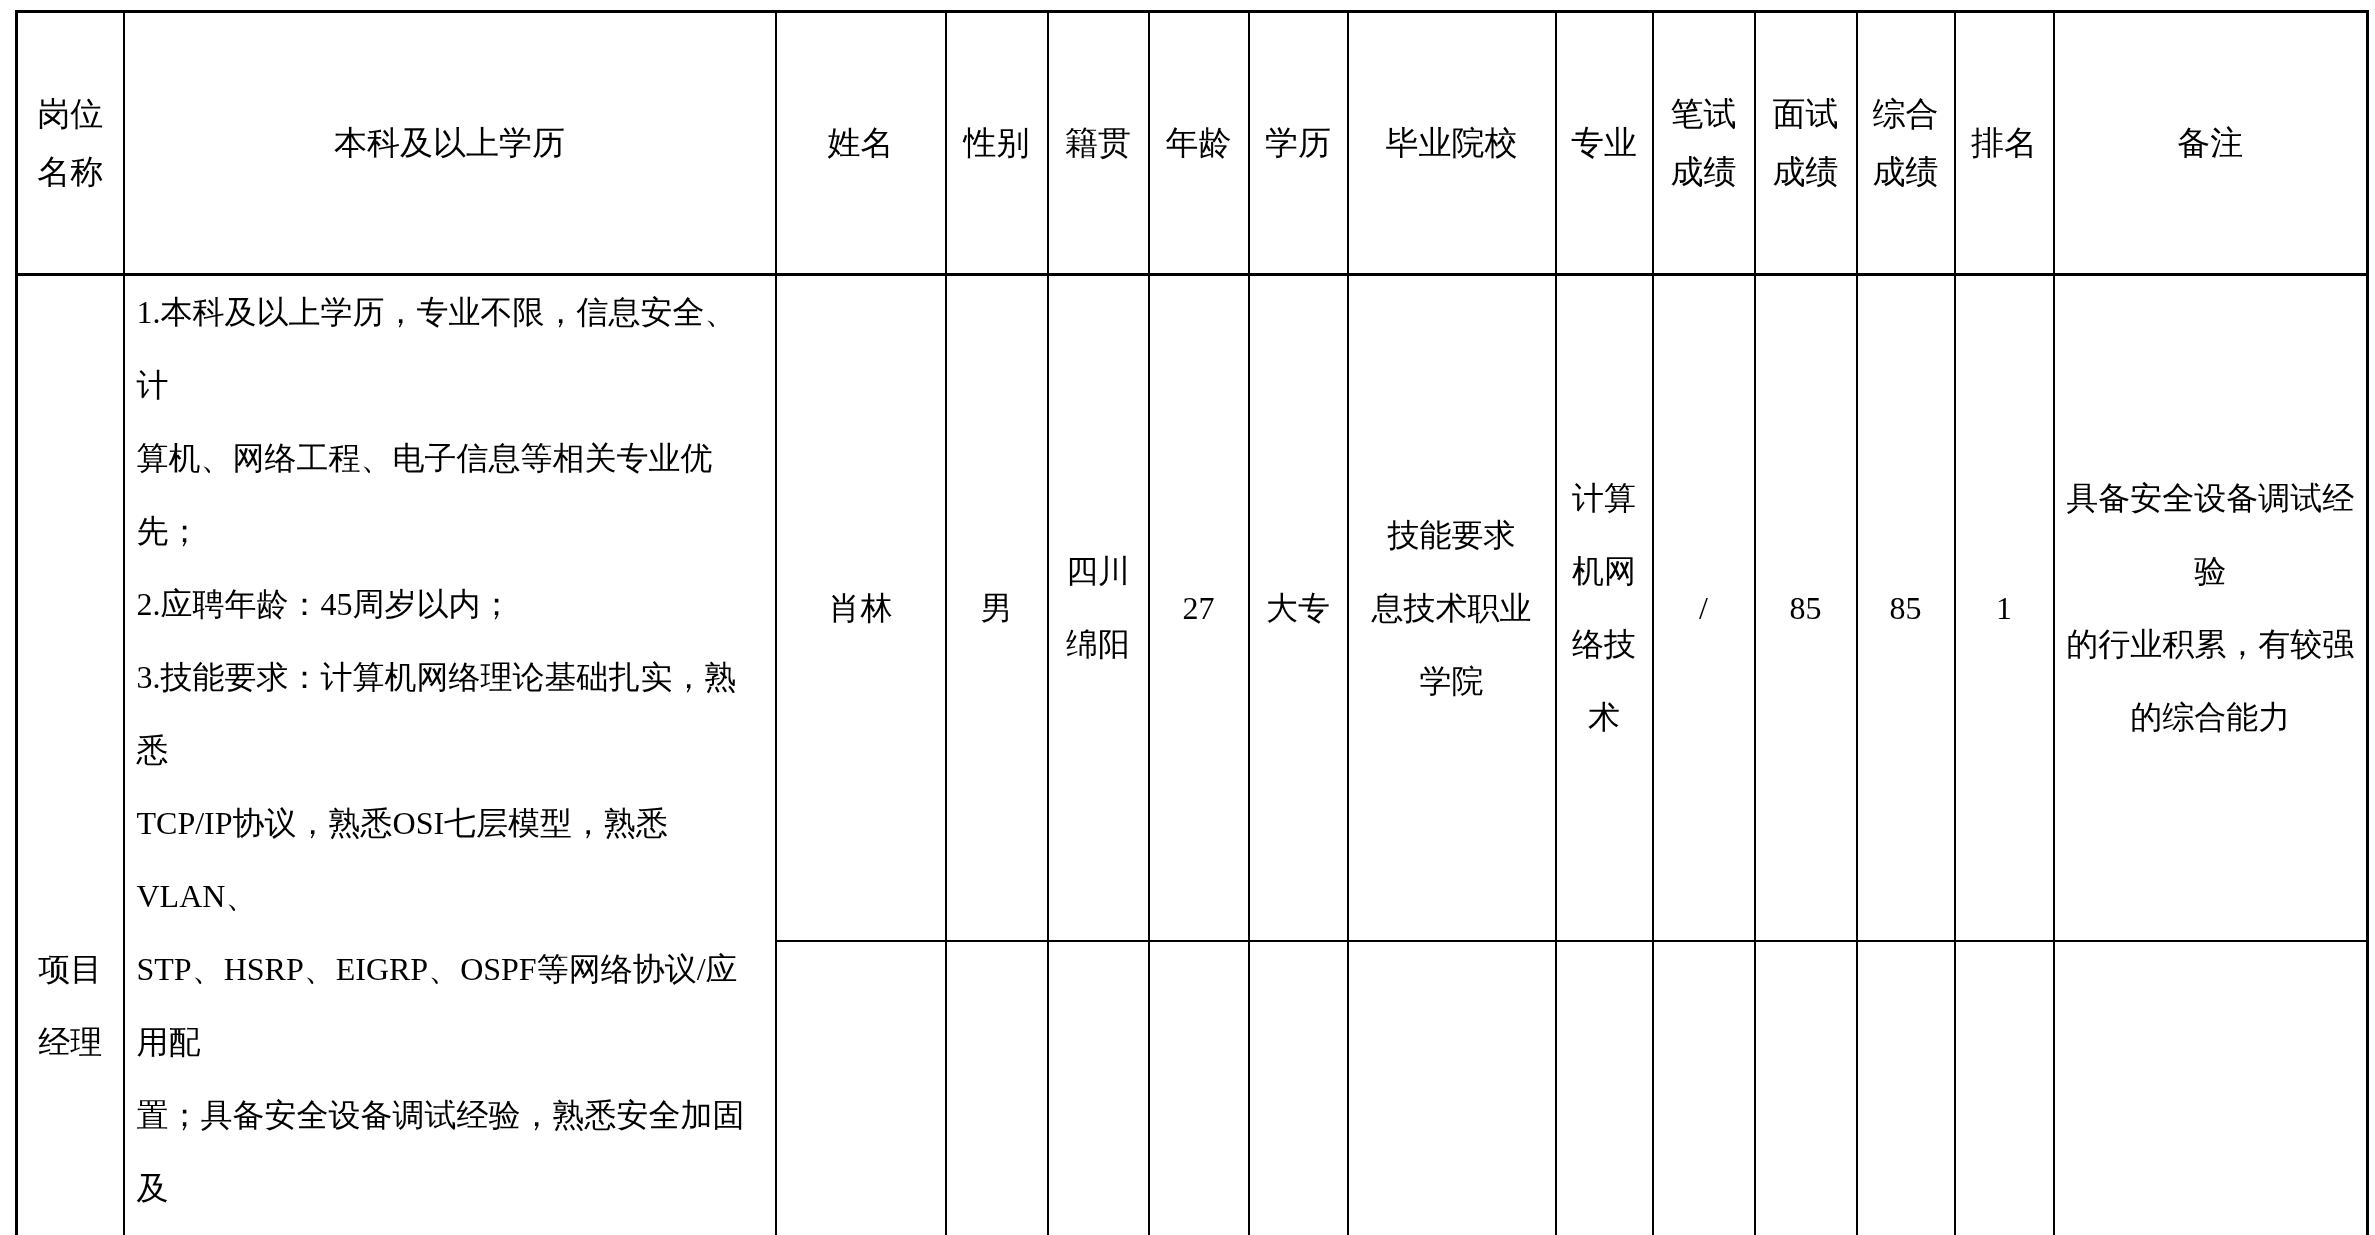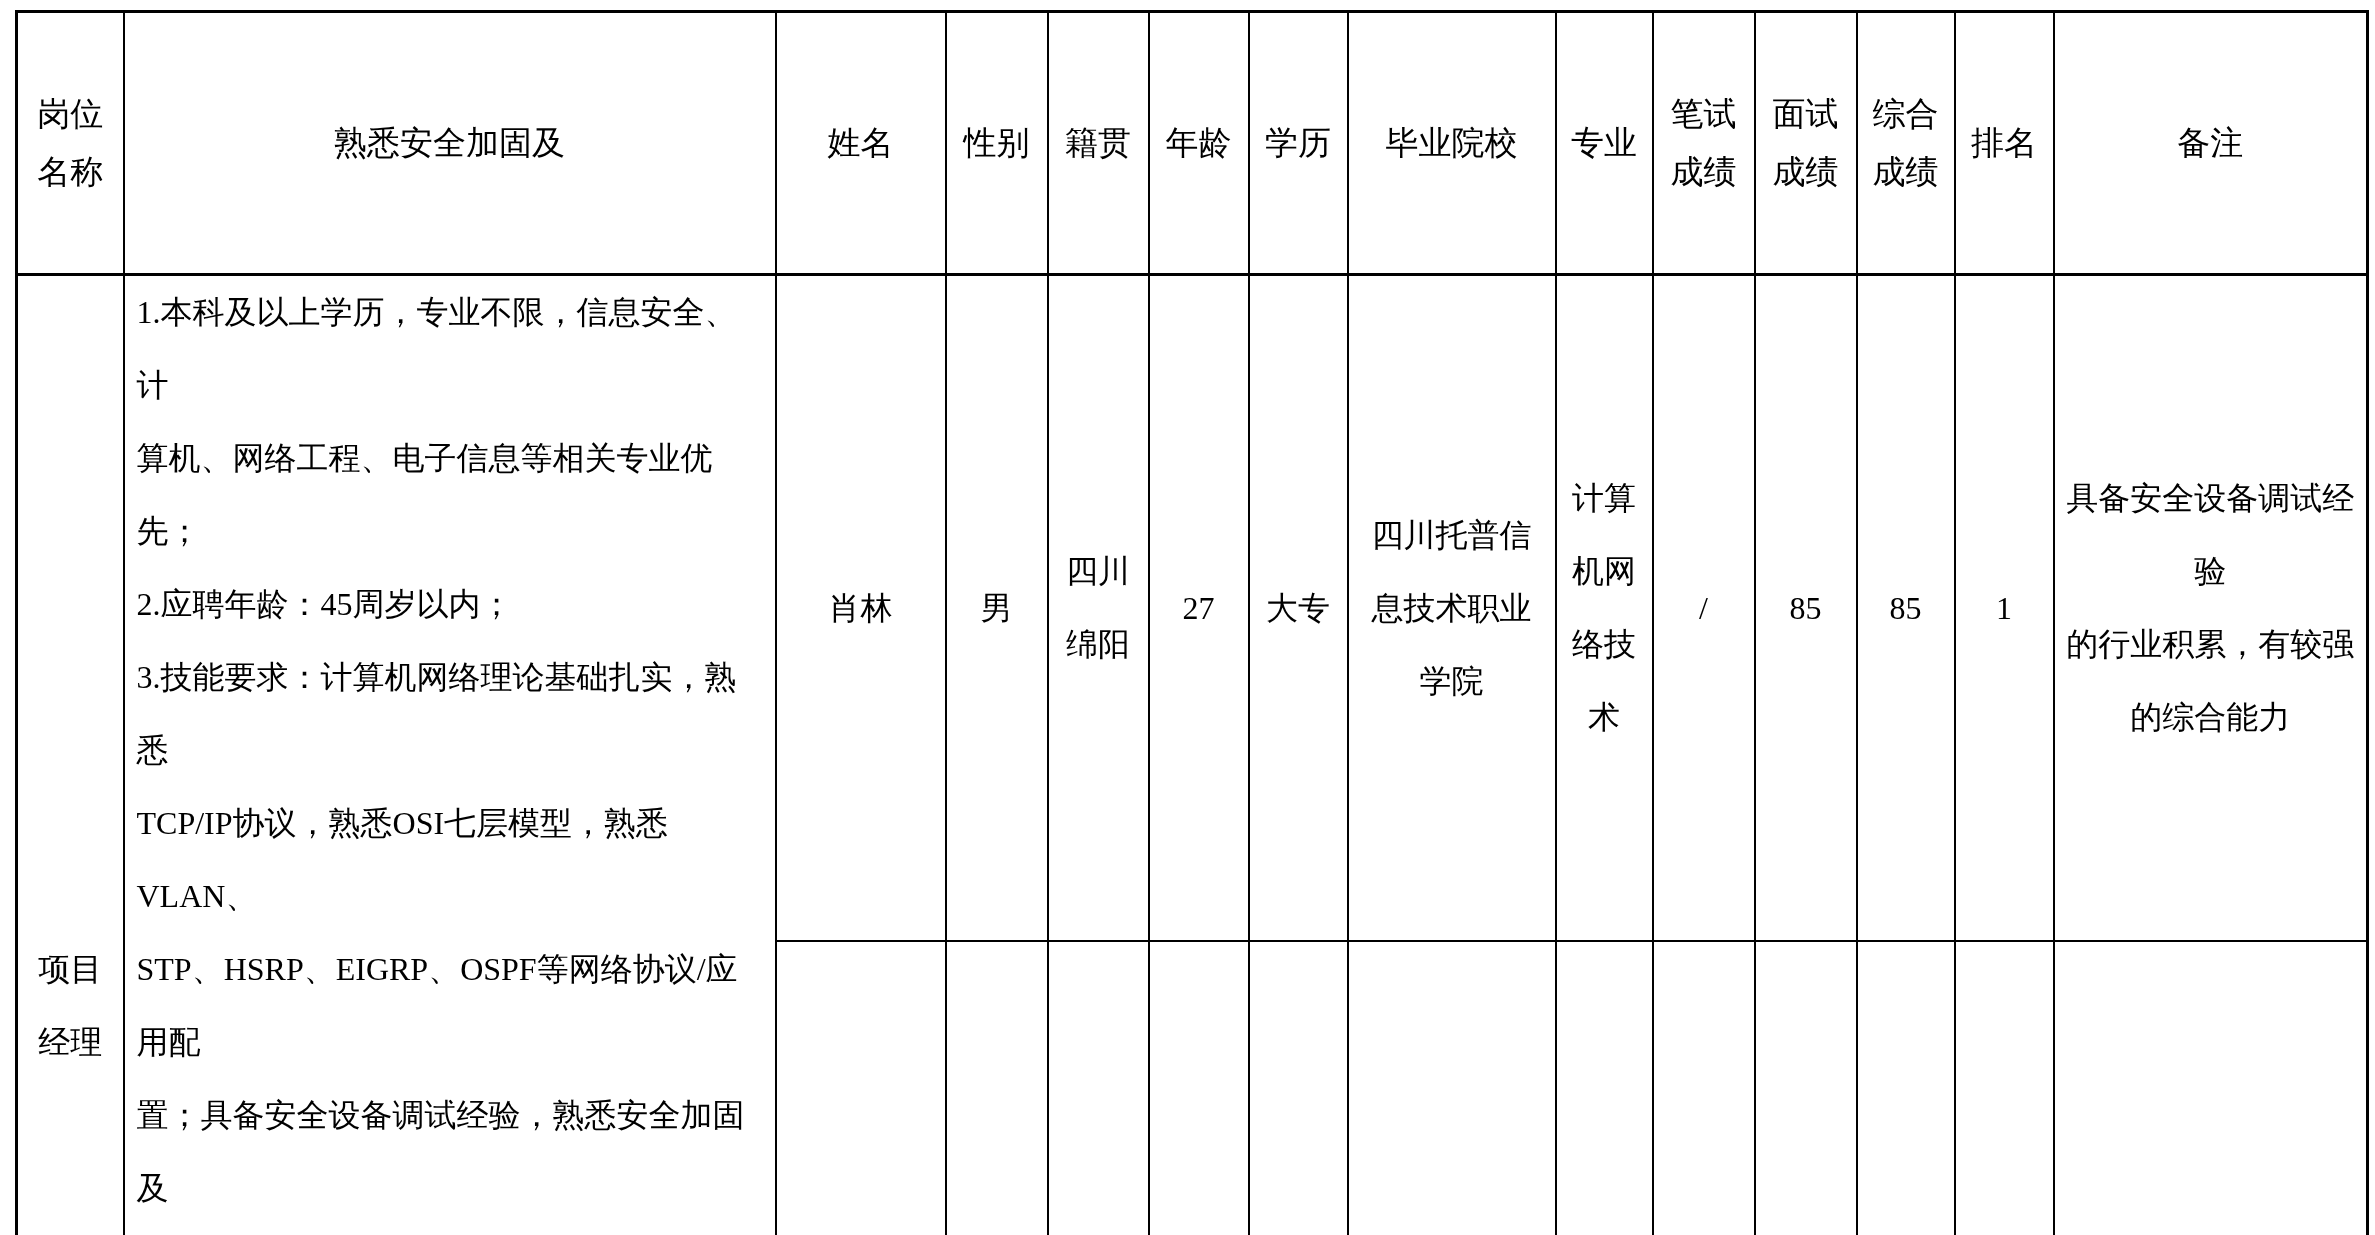--- a/index.html
+++ b/index.html
@@ -69,21 +69,21 @@
     <col style="width:102px">
       <col style="width:102px">
       <col style="width:98px">
     <col style="width:99px">
       <col style="width:314px">
   </colgroup>
   <thead>
     <tr class="head-row">
       <th>岗位
 名称</th>
-      <th>熟悉安全加固及</th>
+      <th>本科及以上学历</th>
       <th>姓名</th>
       <th>性别</th>
       <th>籍贯</th>
       <th>年龄</th>
       <th>学历</th>
       <th>毕业院校</th>
       <th>专业</th>
       <th>笔试
 成绩</th>
       <th>面试
@@ -110,21 +110,21 @@
 4.工作经历：具有信息安全工作3年以上经
 历；
 5.加分项：具有CISP、PMP等相关资质优先；
 6.接受短、中期出差。</td>
       <td>肖林</td>
       <td>男</td>
       <td>四川
 绵阳</td>
       <td>27</td>
       <td>大专</td>
-      <td>四川托普信
+      <td>技能要求
 息技术职业
 学院</td>
       <td>计算
 机网
 络技
 术</td>
       <td>/</td>
       <td>85</td>
       <td>85</td>
       <td>1</td>

